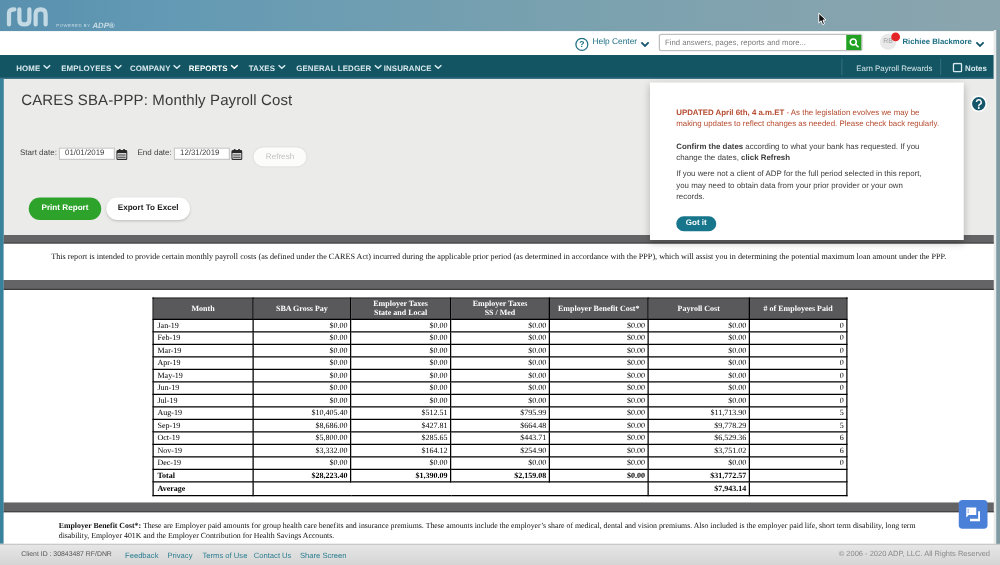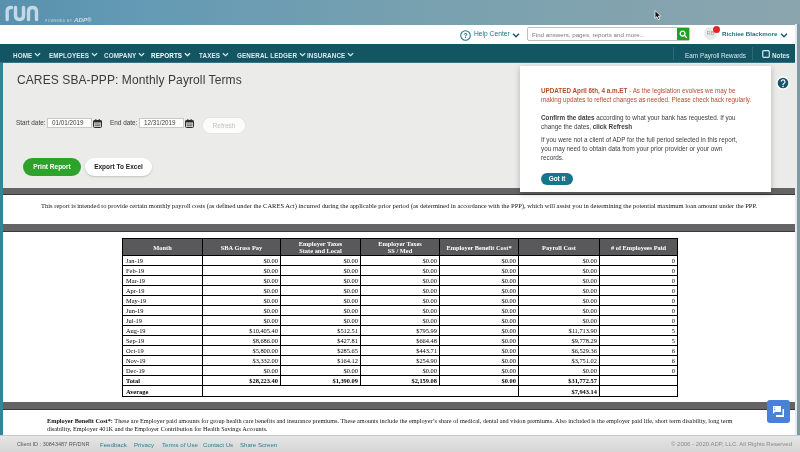--- a/index.html
+++ b/index.html
@@ -131,21 +131,21 @@
   <svg class="abs" style="left:762px;top:6px" width="8" height="8" viewBox="0 0 8 8">
       <rect x="0.7" y="0.7" width="6.6" height="6.6" rx="1" fill="none" stroke="#d7e8ee" stroke-width="1.2"></rect>
     </svg>
   <span class="navitem" style="left:772px;letter-spacing:0">Notes</span>
 </div>
 
 <div class="abs" id="leftstrip"></div>
 <div class="abs" id="scrolltrack"></div>
 <div class="abs" id="scrollthumb"></div>
 
-<div class="abs" id="title">CARES SBA-PPP: Monthly Payroll Terms</div>
+<div class="abs" id="title">CARES SBA-PPP: Monthly Payroll Cost</div>
 
 <div class="abs lbl" style="left:16px;top:119px;">Start date:</div>
 <div class="dateinput" style="left:47px;top:118px;width:45px;height:10px;">01/01/2019</div>
 <svg class="abs" style="left:93px;top:119px" width="9" height="9" viewBox="0 0 18 18">
   <rect x="1" y="3" width="16" height="14" rx="2" fill="#f0f0f0" stroke="#2a2a2a" stroke-width="2"></rect>
   <rect x="1" y="3" width="16" height="4" fill="#2a2a2a"></rect>
   <rect x="4" y="0.5" width="3" height="4" rx="1" fill="#2a2a2a"></rect>
   <rect x="11" y="0.5" width="3" height="4" rx="1" fill="#2a2a2a"></rect>
   <line x1="3" y1="10" x2="15" y2="10" stroke="#2a2a2a" stroke-width="1.6"></line>
   <line x1="3" y1="13.5" x2="15" y2="13.5" stroke="#2a2a2a" stroke-width="1.6"></line>

